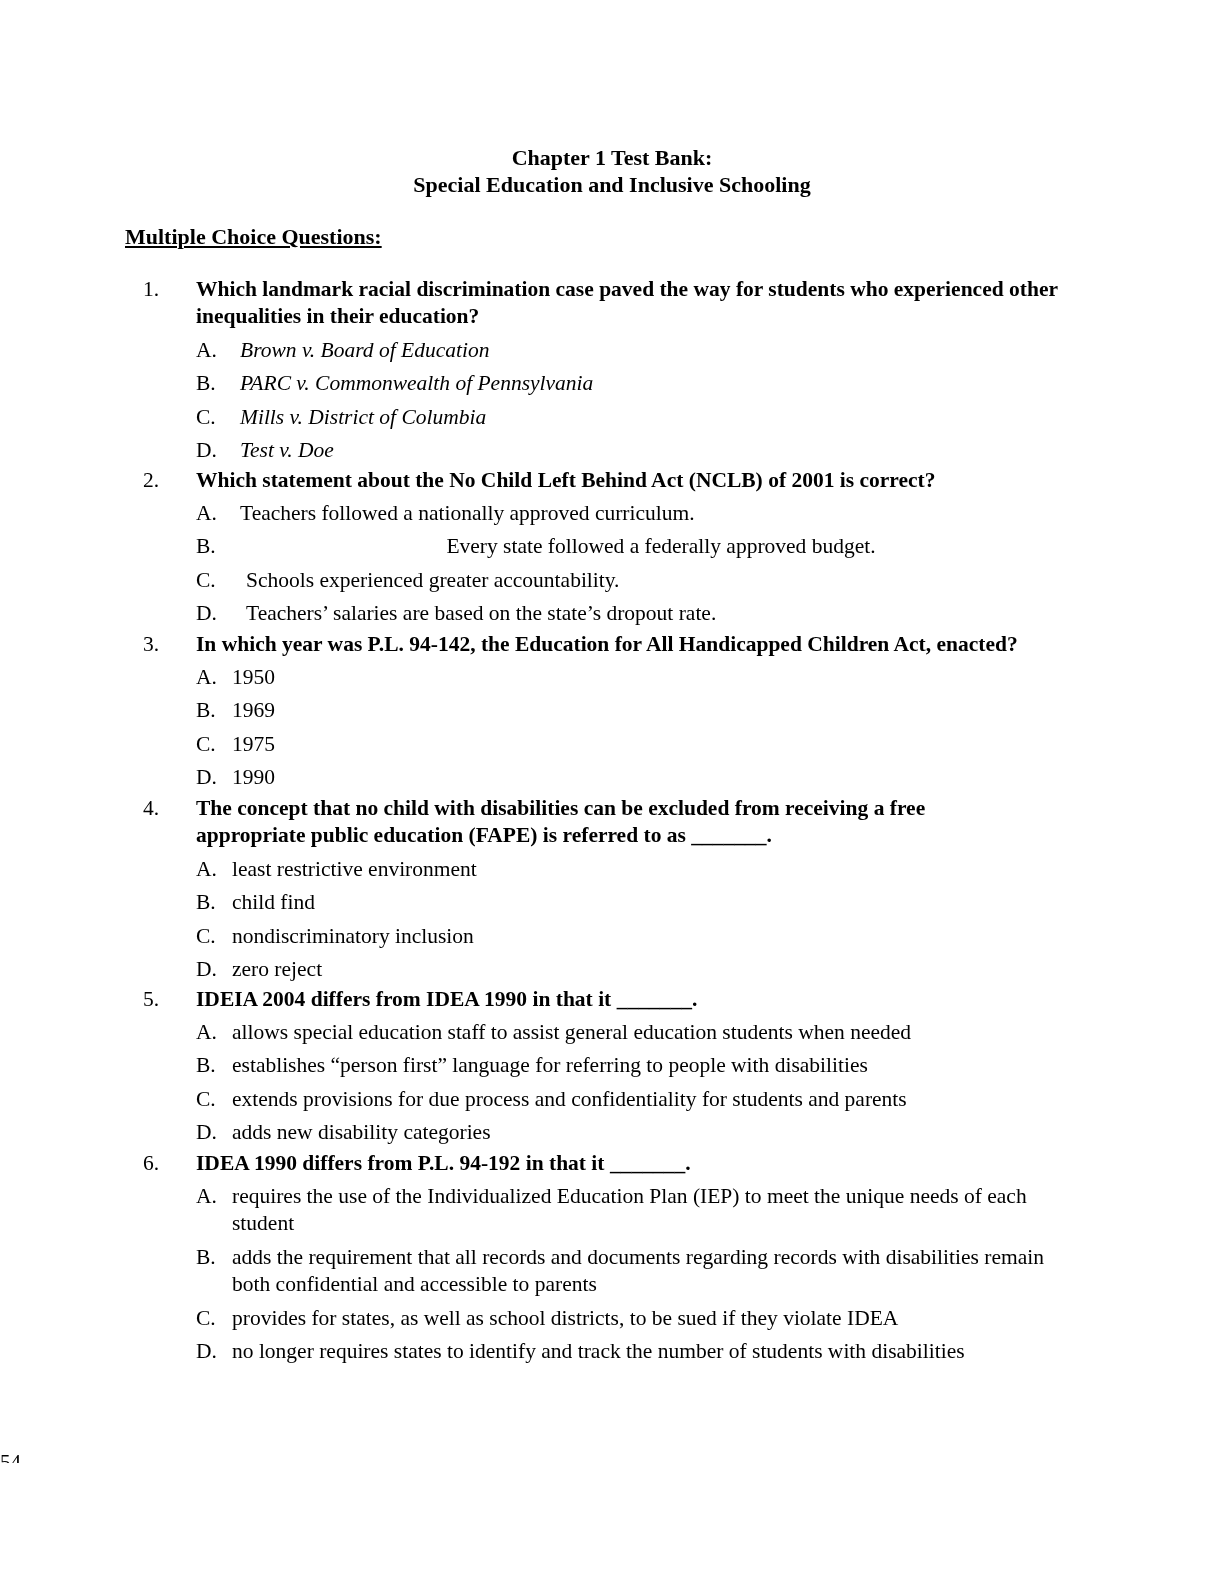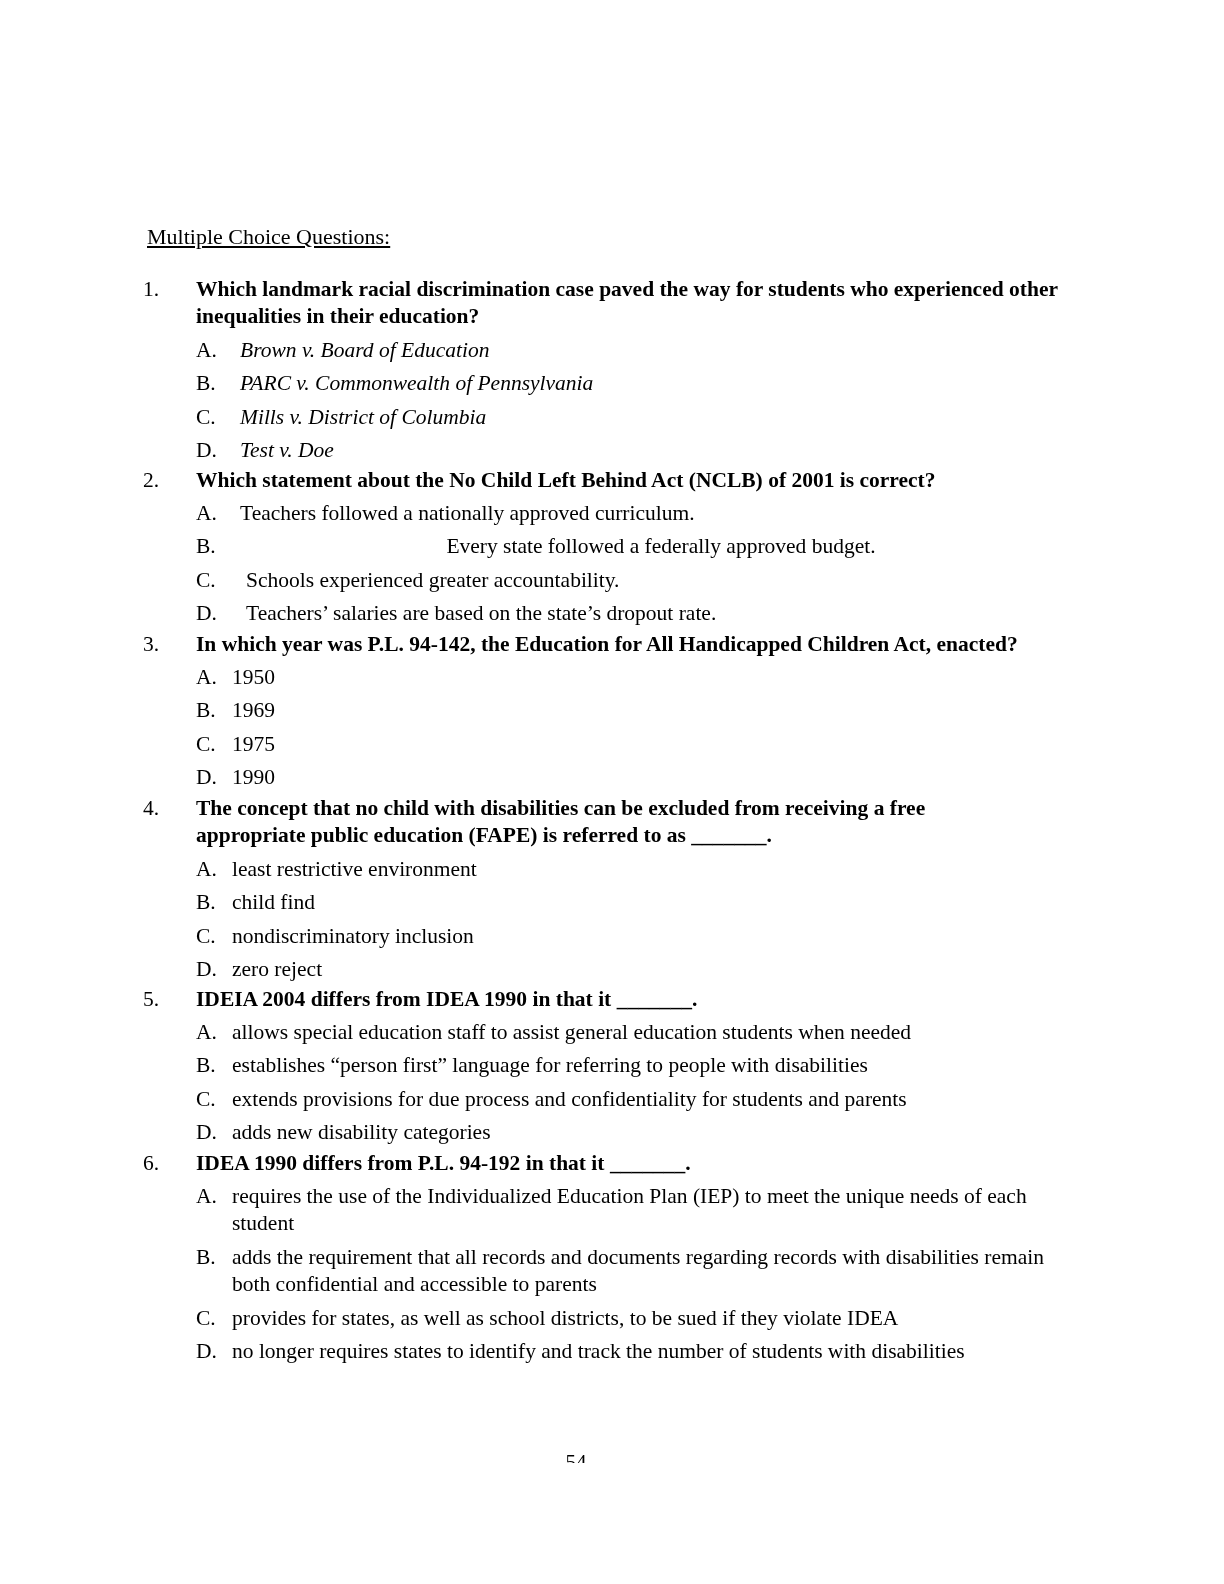--- a/index.html
+++ b/index.html
@@ -3,39 +3,41 @@
 <meta charset="utf-8">
 <style>
   html, body { margin: 0; padding: 0; background: #ffffff; }
   body { width: 1224px; height: 1584px; position: relative; overflow: hidden;
          font-family: "Liberation Serif", "DejaVu Serif", serif; color: #000; }
   .page { position: absolute; left: 0; top: 0; width: 1224px; height: 1584px; }
   .title { position: absolute; left: 0; width: 1224px; text-align: center;
            font-weight: bold; font-size: 22px; line-height: 28px; }
   .title.l1 { top: 144px; }
   .title.l2 { top: 171px; }
-  .section-heading { position: absolute; left: 147px; top: 223px;
-           font-weight: normal; font-size: 22px; text-decoration: underline; line-height: 28px; }
+  .section-heading { position: absolute; left: 125px; top: 223px;
+           font-weight: bold; font-size: 22px; text-decoration: underline; line-height: 28px; }
   .question { position: absolute; left: 0; width: 1224px; font-size: 21.5px; line-height: 27.4px; }
   .q-num { position: absolute; left: 143px; top: 0; }
   .q-text { position: absolute; left: 196px; top: 0; width: 880px; font-weight: bold; }
   .opts { list-style: none; margin: 0; padding: 0; position: absolute; left: 196px; width: 880px; }
   .opt { position: relative; height: auto; }
   .opt-letter { position: absolute; left: 0; top: 0; }
   .opt-text { display: block; padding-left: 36px; margin-top: 6px; }
   .opt-text.wide { padding-left: 44px; }
   .italic { font-style: italic; }
-  .page-number { position: absolute; left: 0; width: 1152px; top: 1449px; text-align: center;
+  .page-number { position: absolute; left: 0; width: 1152px; top: 1449px; text-align: left;
            font-size: 21px; line-height: 26px; height: 14px; overflow: hidden; }
 </style>
 </head>
 <body>
 
 <div class="page">
 
+  <div class="title l1">Chapter 1 Test Bank:</div>
+  <div class="title l2">Special Education and Inclusive Schooling</div>
 
   <div class="section-heading">Multiple Choice Questions:</div>
 
   <div class="question" style="top:276px;">
     <span class="q-num">1.</span>
     <span class="q-text">Which landmark racial discrimination case paved the way for students who experienced other inequalities in their education?</span>
     <ul class="opts" style="top:55px;">
       <li class="opt">
           <span class="opt-letter">A.</span>
           <span class="opt-text wide italic">Brown v. Board of Education</span>

